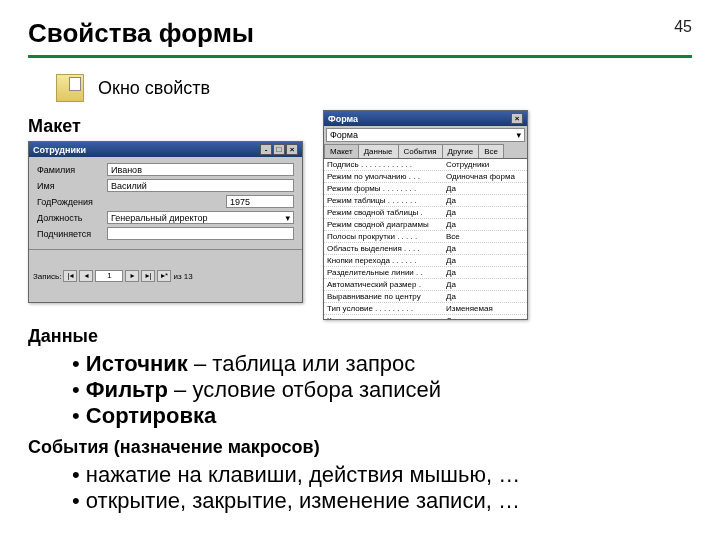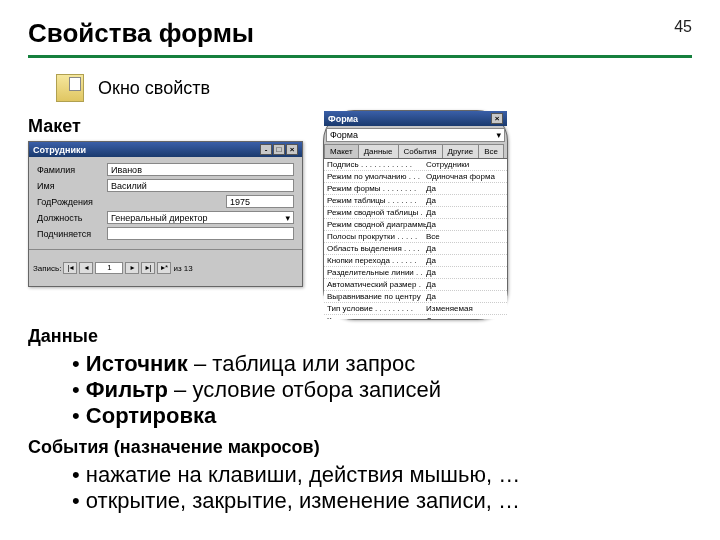--- a/index.html
+++ b/index.html
@@ -24,25 +24,25 @@
   .titlebar-btns { display: flex; gap: 1px; }
   .tb-btn { width: 12px; height: 11px; background: #c8c8c8; border: 1px solid #555; font-size: 8px; line-height: 9px; text-align: center; color: #000; }
   
   .form-win { width: 275px; }
   .form-body { background: #c8c8c8; padding: 6px 8px; }
   .form-row { display: flex; align-items: center; margin-bottom: 3px; }
   .form-label { width: 70px; color: #000; }
   .form-input { flex: 1; background: #fff; border: 1px solid #888; padding: 1px 3px; height: 13px; font-size: 9px; }
   .form-input.short { width: 68px; flex: none; margin-left: auto; }
   .form-select::after { content: "▾"; float: right; }
-  .nav-bar { background: #c8c8c8; border-top: 1px solid #888; padding: 12px 4px; display: flex; align-items: center; gap: 2px; font-size: 8px; }
+  .nav-bar { background: #c8c8c8; border-top: 1px solid #888; padding: 20px 4px; display: flex; align-items: center; gap: 2px; font-size: 8px; }
   .nav-btn { background: #ddd; border: 1px solid #888; width: 14px; height: 12px; text-align: center; line-height: 10px; }
   .nav-field { background: #fff; border: 1px solid #888; width: 28px; height: 12px; text-align: center; line-height: 10px; }
   
-  .props-win { width: 185px; border-radius: 31px; }
+  .props-win { width: 205px; }
   .dropdown { margin: 2px; background: #fff; border: 1px solid #888; padding: 1px 3px; display: flex; justify-content: space-between; font-size: 9px; }
   .tabs { display: flex; background: #c8c8c8; border-bottom: 1px solid #666; font-size: 8px; }
   .tab { padding: 2px 5px; border: 1px solid #888; border-bottom: none; background: #ddd; margin-right: -1px; }
   .tab.active { background: #c8c8c8; }
   .props-body { background: #fff; font-size: 8px; max-height: 160px; overflow: hidden; }
   .prop-row { display: flex; padding: 0 3px; border-bottom: 1px dotted #ccc; line-height: 11px; }
   .prop-name { flex: 1; color: #000; white-space: nowrap; overflow: hidden; }
   .prop-val { width: 78px; text-align: left; white-space: nowrap; overflow: hidden; }
   
   .left-col { display: flex; flex-direction: column; }

